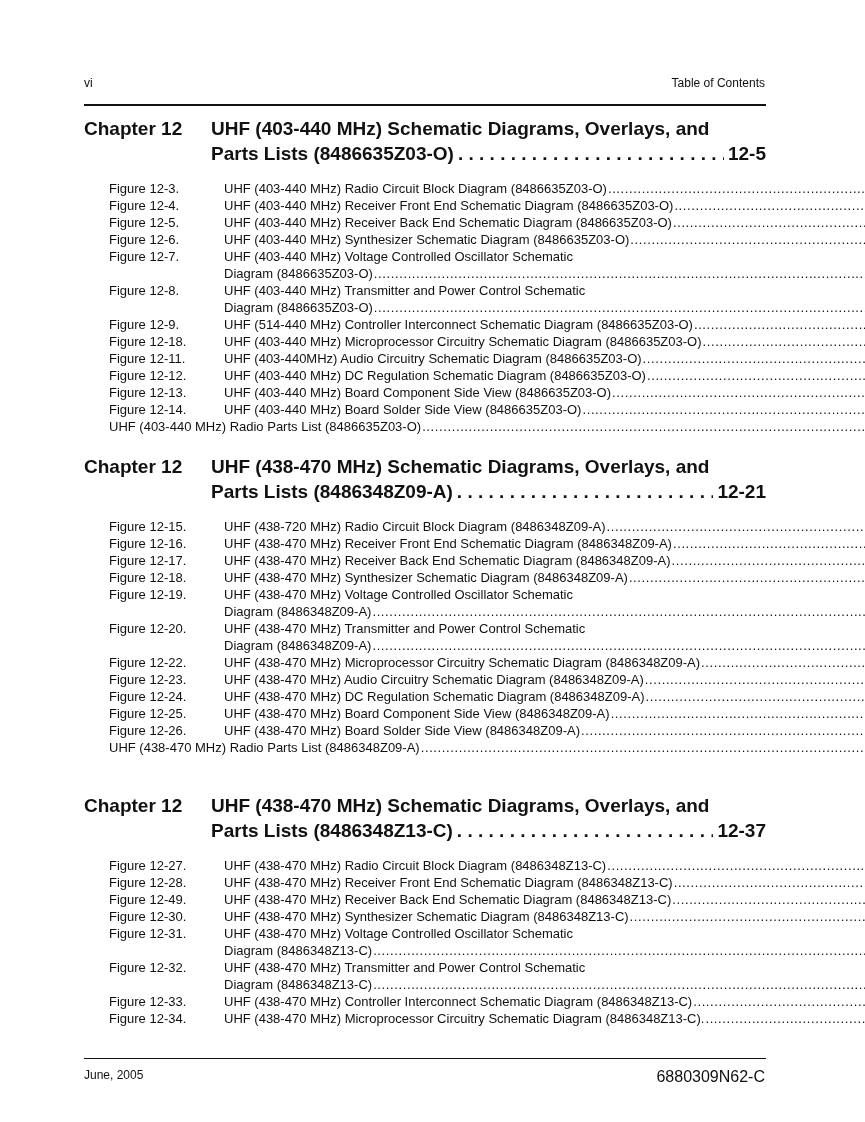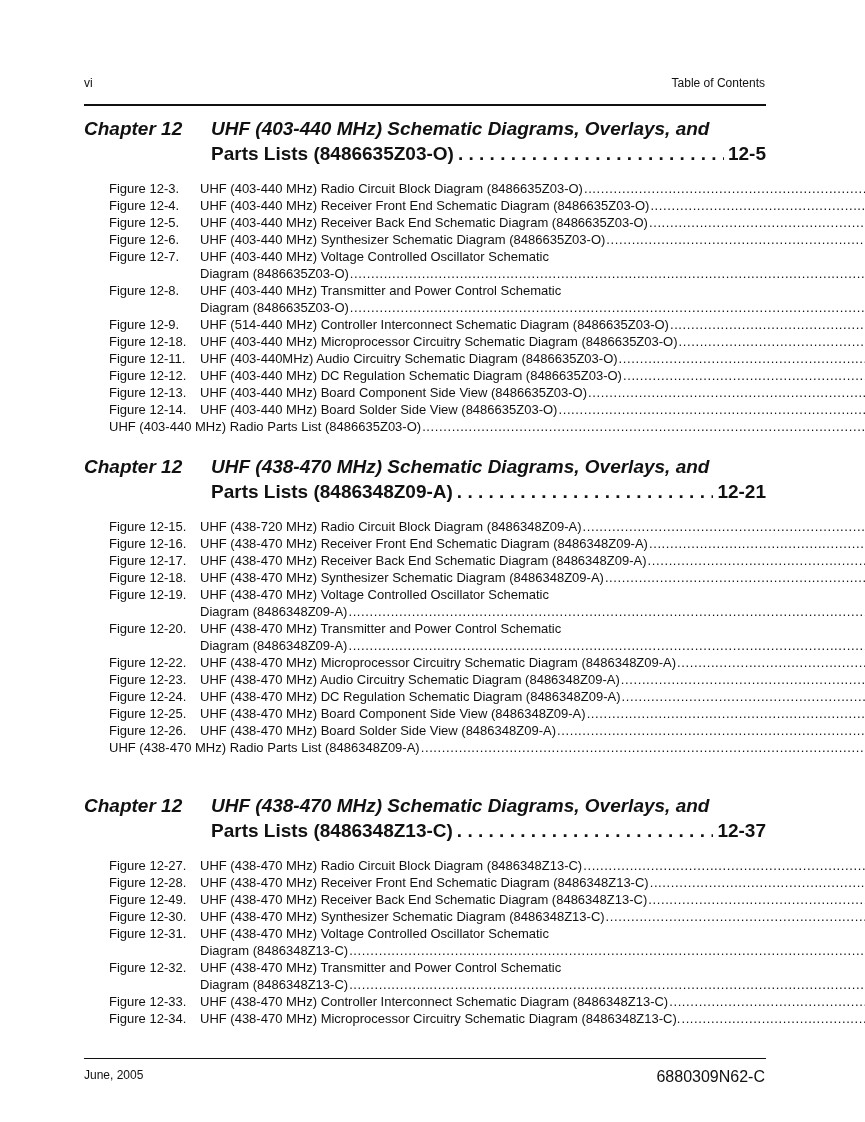--- a/index.html
+++ b/index.html
@@ -6,32 +6,32 @@
   body { width: 865px; height: 1122px; position: relative; overflow: hidden;
          font-family: "Liberation Sans", sans-serif; color: #111; }
   .hdr-left { position: absolute; left: 84px; top: 76px; font-size: 12px; }
   .hdr-right { position: absolute; right: 100px; top: 76px; font-size: 12px; }
   .rule-top { position: absolute; left: 84px; width: 682px; top: 104px; height: 2px; background: #111; }
   .rule-bot { position: absolute; left: 84px; width: 682px; top: 1058px; height: 1px; background: #111; }
   .ftr-left { position: absolute; left: 84px; top: 1068px; font-size: 12px; }
   .ftr-right { position: absolute; right: 100px; top: 1068px; font-size: 16px; }
 
   .chapter { position: absolute; left: 84px; width: 682px; }
-  .ch-row { display: flex; font-weight: bold; font-size: 19px; line-height: 25px; font-style: italic; }
+  .ch-row { display: flex; font-weight: bold; font-size: 19px; line-height: 25px; }
   .ch-label { width: 127px; flex: none; }
   .ch-title { flex: 1; }
   .ch-line2 { display: flex; margin-left: 127px; font-weight: bold; font-size: 19px; line-height: 25px; }
   .ch-line2 .t { white-space: nowrap; }
   .dots { flex: 1; overflow: hidden; white-space: nowrap; margin: 0 4px; }
   .dots::after { content: ". . . . . . . . . . . . . . . . . . . . . . . . . . . . . . . . . . . . . . . . . . . . . . . . . . . . . . . . . . . . . . . . . . . . . . . . . . . . . . . . . . . . . . . . . . . . . . . . . . . . . . . . . . . . . . . . . . . . . . . . . . . . . . . . . . . . . . . . . . . . . . . . . . . . . . . . . . . . ."; letter-spacing: -1.5px; }
   .ch-line2 .dots::after { letter-spacing: 0px; }
   .pg { white-space: nowrap; }
 
   .entries { margin-top: 14px; margin-left: 25px; font-size: 13px; }
-  .entry { display: flex; line-height: 17px; }
+  .entry { display: flex; line-height: 17px; gap: 24px; }
   .fig { width: 91px; flex: none; white-space: nowrap; }
   .body { flex: 1; }
   .line { display: flex; }
   .line .t { white-space: nowrap; }
   .line .dots { margin: 0 1px; }
 </style>
 </head>
 <body>
 
 <div class="hdr-left">vi</div>

